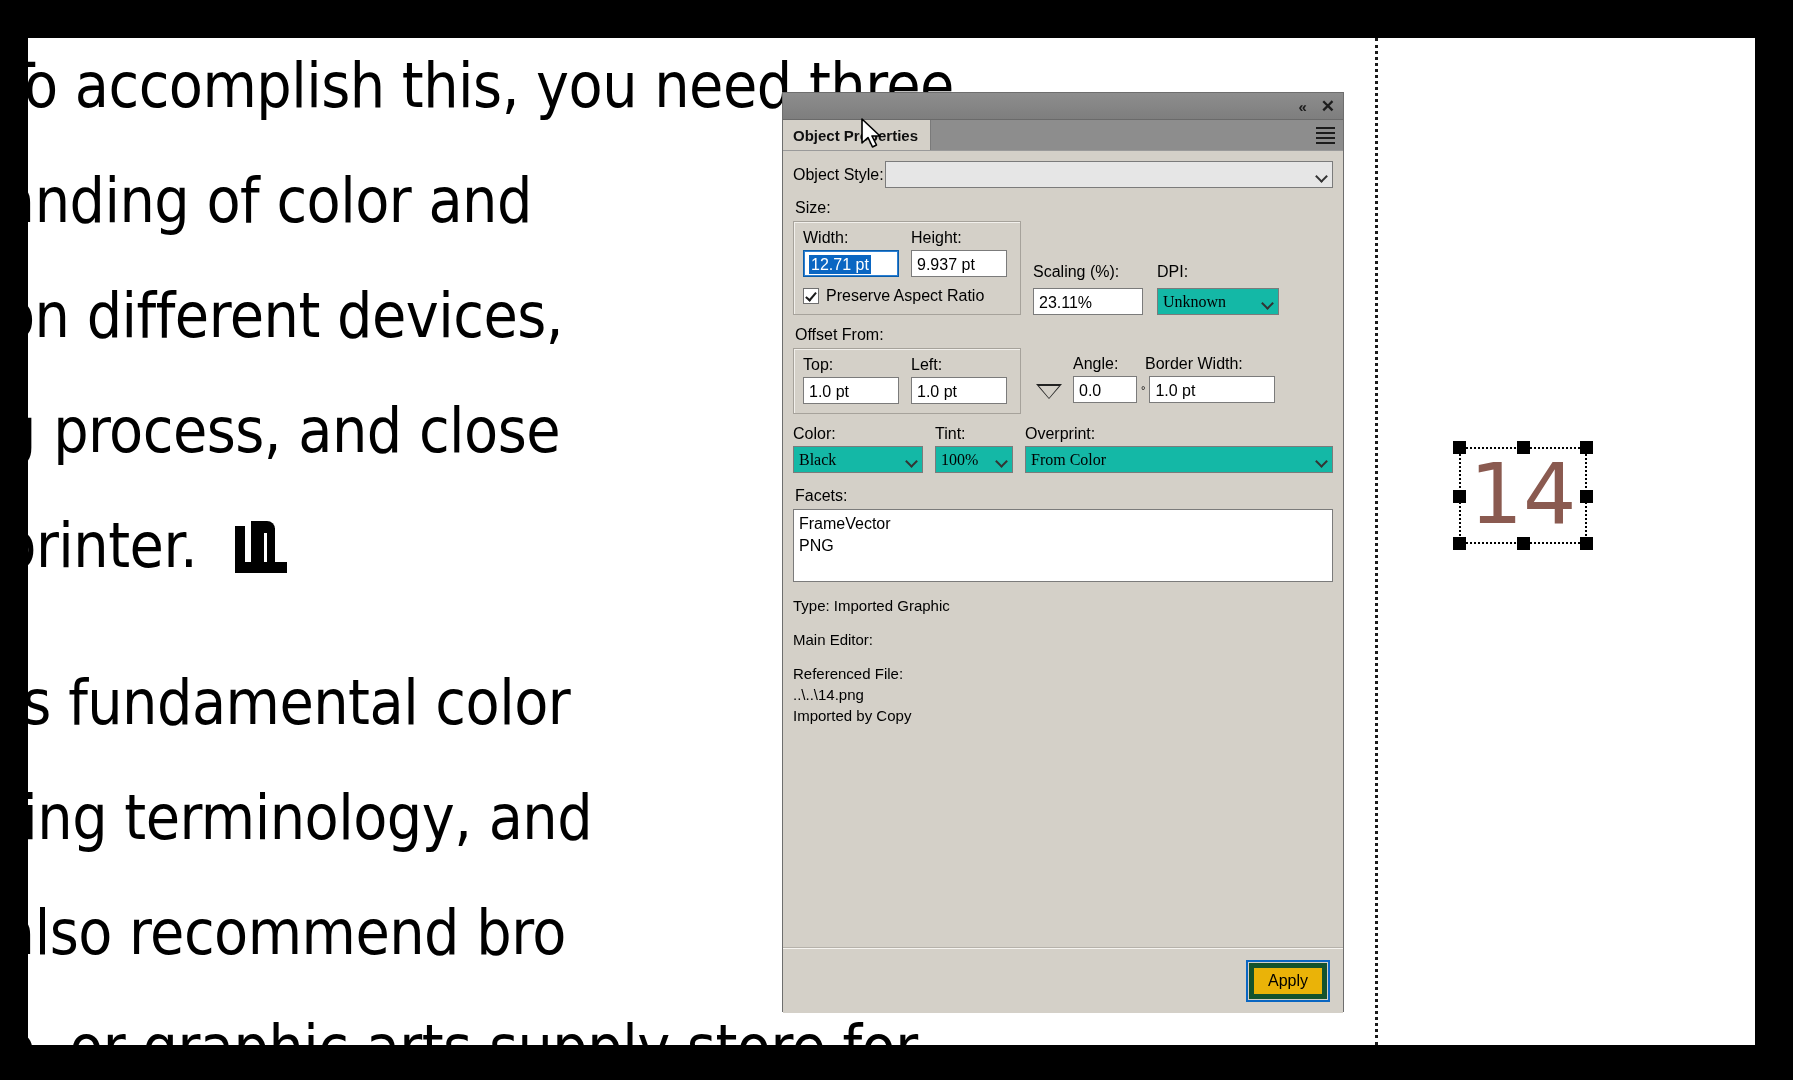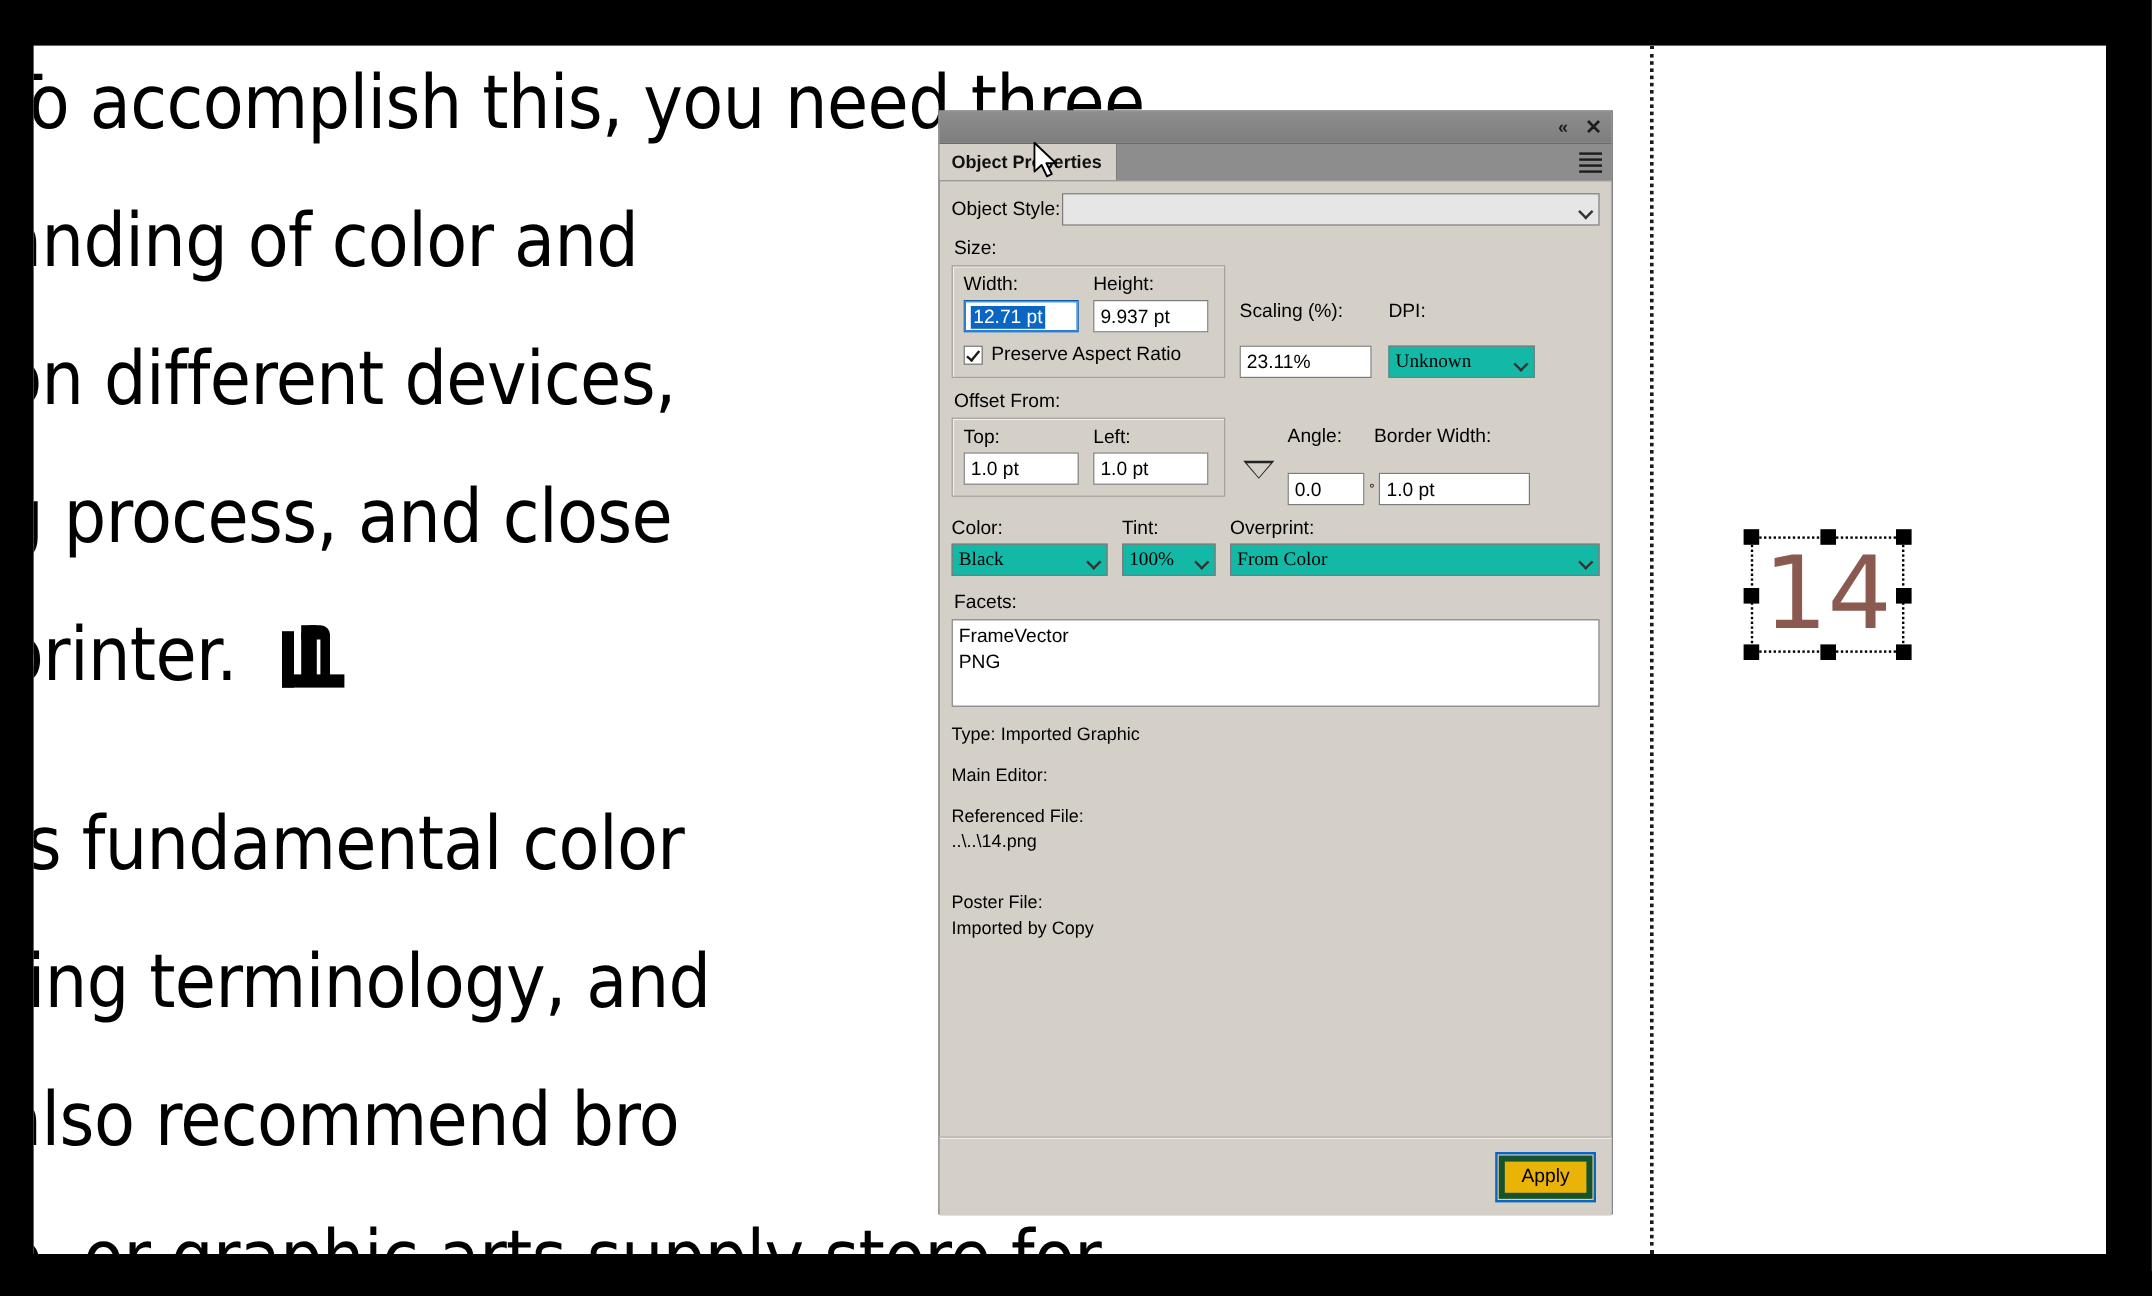--- a/index.html
+++ b/index.html
@@ -432,21 +432,21 @@
           <span class="cbx checked"></span>
           <span class="lbl">Preserve Aspect Ratio</span>
         </div>
       </div>
 
       <div style="padding-top:7px;">
         <div class="row" style="gap:14px;">
           <span class="lbl" style="width:110px;">Scaling (%):</span>
           <span class="lbl" style="width:120px;">DPI:</span>
         </div>
-        <div class="row" style="gap:14px; margin-top:19px;">
+        <div class="row" style="gap:14px; margin-top:7px;">
           <div class="tinput" style="width:110px;"><span>23.11%</span></div>
           <div class="ddl white" style="width:122px;">
             <span>Unknown</span>
             <span class="chev"></span>
           </div>
         </div>
       </div>
     </div>
 
     <div class="sec-label">Offset From:</div>
@@ -462,21 +462,21 @@
         </div>
       </div>
 
       <div class="angle-icon" style="margin:34px 10px 0 14px;"></div>
 
       <div style="padding-top:7px;">
         <div class="row" style="gap:10px;">
           <span class="lbl" style="width:62px;">Angle:</span>
           <span class="lbl" style="width:130px;">Border Width:</span>
         </div>
-        <div class="row" style="gap:4px; margin-top:21px; align-items:center;">
+        <div class="row" style="gap:4px; margin-top:3px; align-items:center;">
           <div class="tinput" style="width:64px;"><span>0.0</span></div>
           <span class="deg-mark">°</span>
           <div class="tinput" style="width:126px;"><span>1.0 pt</span></div>
         </div>
       </div>
     </div>
 
     <div class="row" style="gap:12px;">
       <span class="lbl" style="width:130px;">Color:</span>
       <span class="lbl" style="width:78px;">Tint:</span>
@@ -500,21 +500,20 @@
     <div class="sec-label">Facets:</div>
     <div id="facets-list">
       <div>FrameVector</div>
       <div>PNG</div>
     </div>
 
     <div class="info-line">Type: Imported Graphic</div>
     <div class="info-line">Main Editor:</div>
     <div class="info-line">Referenced File:</div>
     <div class="info-sub">..\..\14.png</div>
-    <div class="info-line" style="margin-top:30px;">Poster File:</div>
     <div class="info-sub">Imported by Copy</div>
 
     <div id="op-footer">
       <button id="apply-button">Apply</button>
     </div>
   </div>
 </div>
 
 <svg id="mouse-cursor" viewBox="0 0 22 33">
   <polygon points="1,1 1,25 7,19.5 11.5,29 15.5,27 11,18 19,18" fill="#ffffff" stroke="#000000" stroke-width="1.6" stroke-linejoin="round"></polygon>

